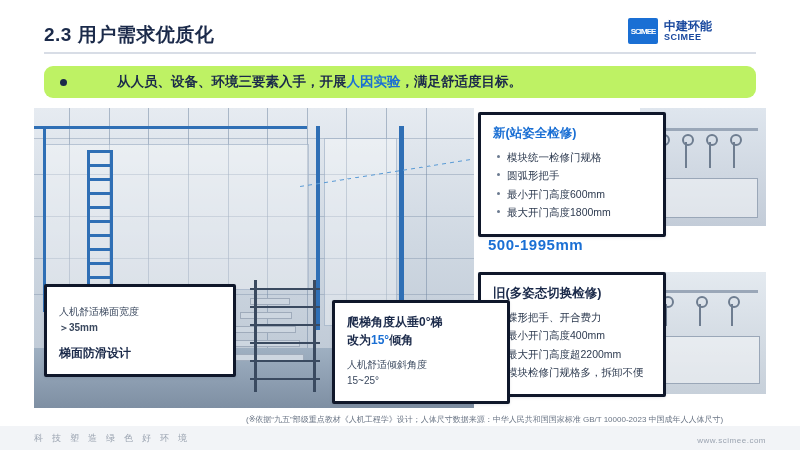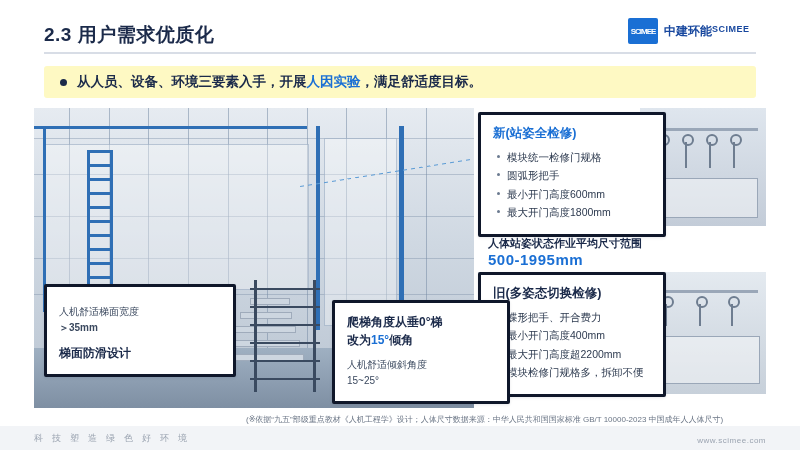--- a/index.html
+++ b/index.html
@@ -22,28 +22,28 @@
   }
   .logo{
     position:absolute;right:44px;top:16px;width:128px;height:30px;
     display:flex;align-items:center;gap:6px;
   }
   .logo-mark{
     width:30px;height:26px;background:#1a6fd4;border-radius:2px;
     display:flex;align-items:center;justify-content:center;
     color:#fff;font-size:8px;font-weight:bold;letter-spacing:-1px;
   }
-  .logo-txt{display:flex;flex-direction:row;line-height:1.05;}
+  .logo-txt{display:flex;flex-direction:column;line-height:1.05;}
   .logo-cn{font-size:12px;font-weight:bold;color:#17479e;}
   .logo-en{font-size:9px;font-weight:bold;color:#17479e;letter-spacing:.5px;}
 
   
   .banner{
     position:absolute;left:44px;top:66px;width:712px;height:32px;
-    background:#fef9c3;border-radius:3px;display:flex;align-items:center;
+    background:#bef264;border-radius:9px;display:flex;align-items:center;gap:40px;
   }
   .banner .dot{
     width:7px;height:7px;border-radius:50%;background:#1b2a4a;margin:0 10px 0 16px;
   }
   .banner .txt{font-size:13.5px;color:#1b2a4a;font-weight:bold;}
   .banner .hl{color:#1a6fd4;}
 
   
   .photo{position:absolute;overflow:hidden;background:#c9d3dd;}
   .photo-main{
@@ -271,21 +271,20 @@
     <div class="card-h">新(站姿全检修)</div>
     <ul>
       <li>模块统一检修门规格</li>
       <li>圆弧形把手</li>
       <li>最小开门高度600mm</li>
       <li>最大开门高度1800mm</li>
     </ul>
   </div>
 
   <div class="range-txt">
-    <div class="range-label">人体站姿状态作业平均尺寸范围</div>
     <div class="range-value">500-1995mm</div>
   </div>
 
   <div class="card card-old">
     <div class="card-h dark">旧(多姿态切换检修)</div>
     <ul>
       <li>蝶形把手、开合费力</li>
       <li>最小开门高度400mm</li>
       <li>最大开门高度超2200mm</li>
       <li>模块检修门规格多，拆卸不便</li>

